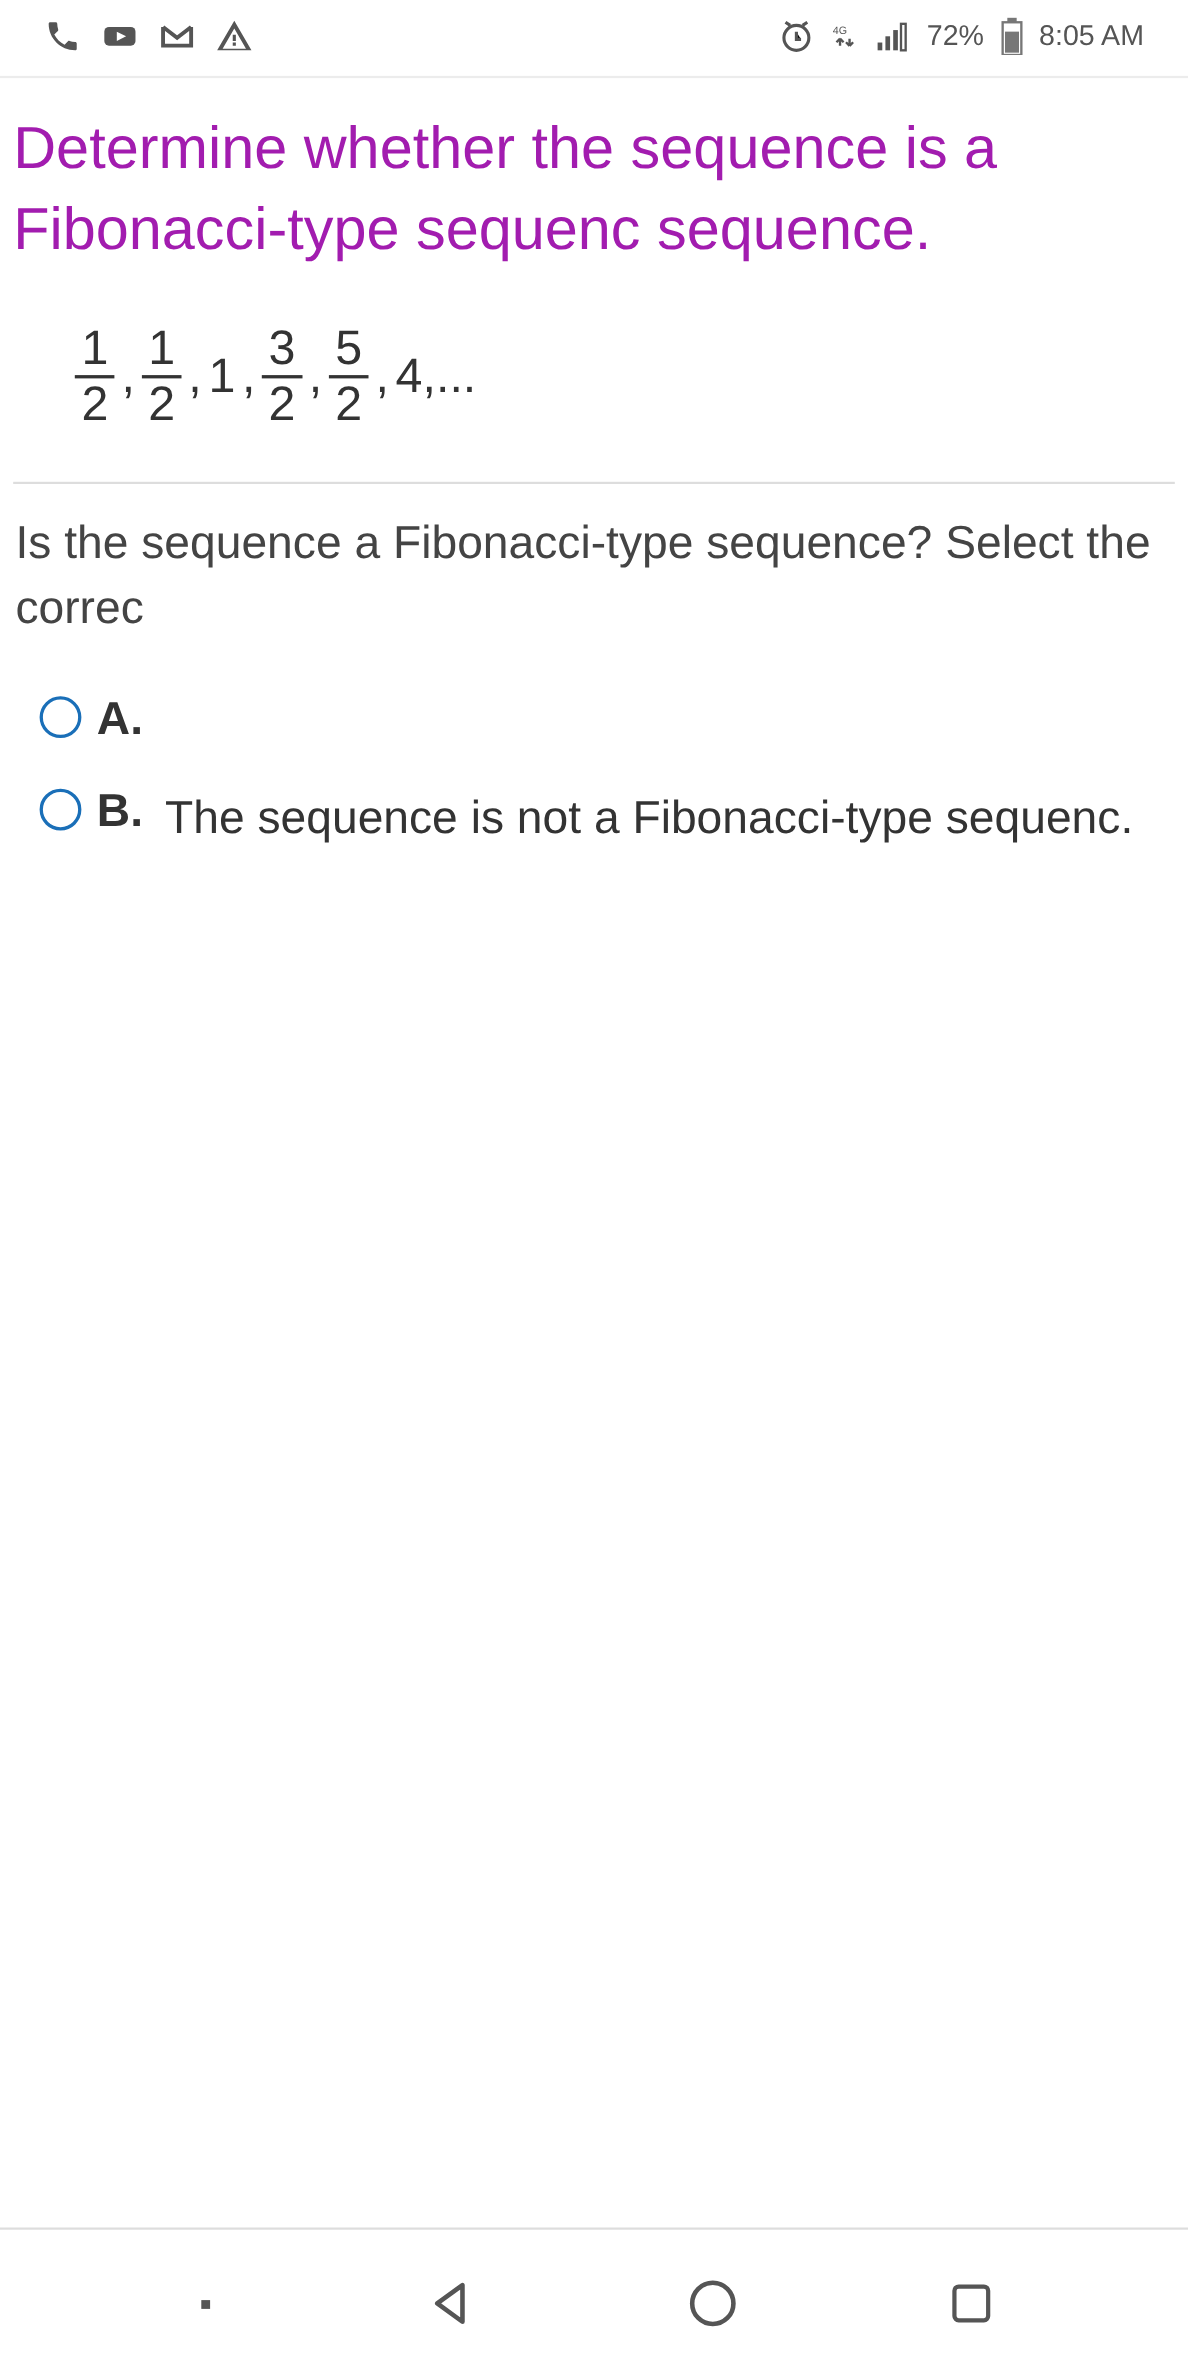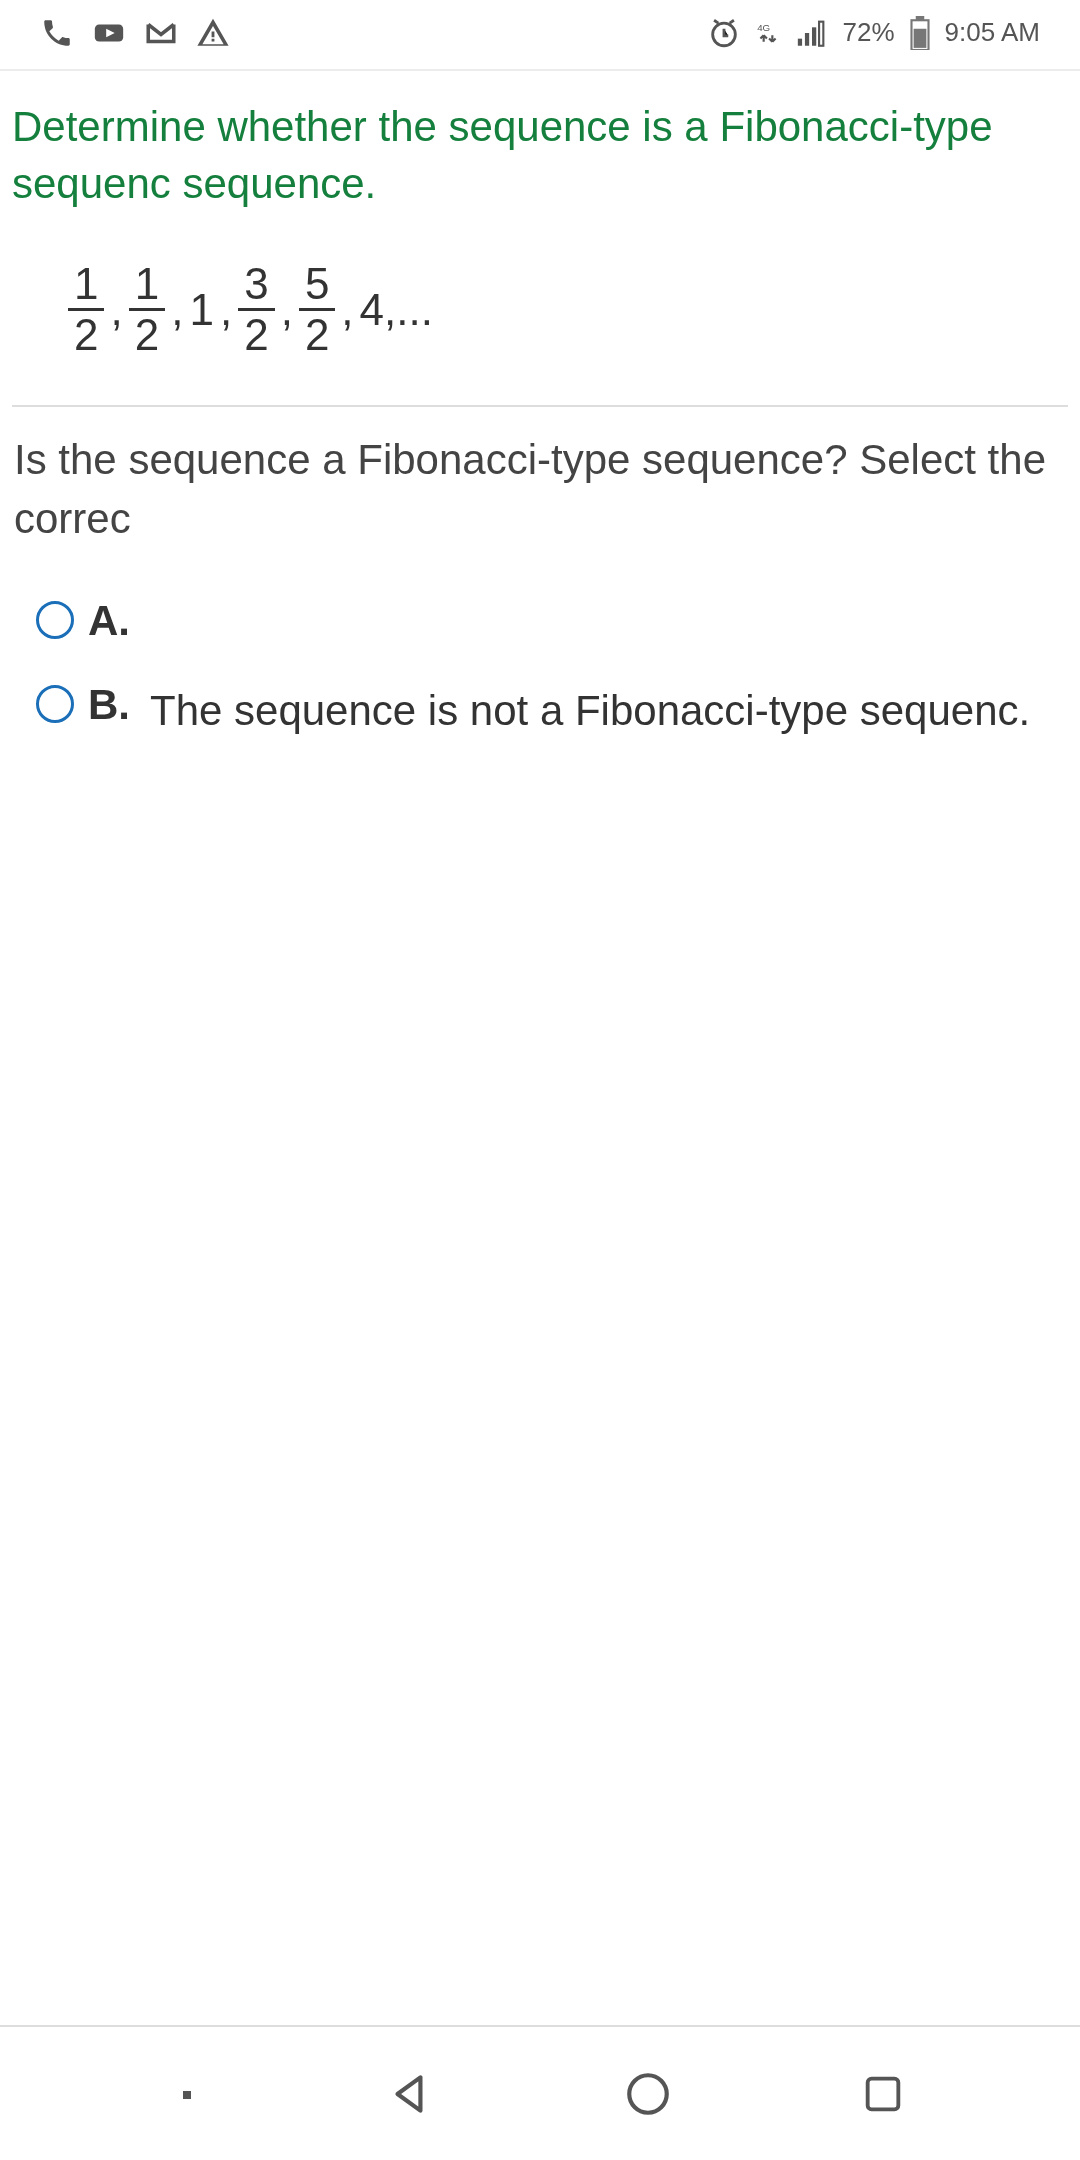--- a/index.html
+++ b/index.html
@@ -20,22 +20,22 @@
       font-size: 32px;
       color: #555;
     }
     .status-left { display: flex; gap: 18px; align-items: center; }
     .status-right { margin-left: auto; display: flex; gap: 14px; align-items: center; }
     .icon-svg { width: 34px; height: 34px; }
     .battery-pct, .time { font-size: 26px; color: #555; }
     .divider-light { border-top: 2px solid #ececec; margin-top: 4px; }
     .content { padding: 24px 12px 0 12px; }
     .question-text {
-      font-size: 42px;
-      color: #15803d;
+      font-size: 54px;
+      color: #a21caf;
       line-height: 1.35;
       padding: 4px 0 10px 0;
     }
     .seq-wrap {
       padding: 40px 56px 40px 56px;
       font-size: 46px;
       color: #333;
     }
     .seq { display: flex; align-items: center; gap: 0; }
     .frac {
@@ -138,21 +138,21 @@
         <rect x="7" y="12" width="3" height="9" fill="#555"></rect>
         <rect x="12" y="8" width="3" height="13" fill="#555"></rect>
         <rect x="17" y="4" width="3" height="17" fill="none" stroke="#555" stroke-width="1.5"></rect>
       </svg>
     <span class="battery-pct">72%</span>
     <svg class="icon-svg" style="width:22px" viewBox="0 0 12 24">
         <rect x="3" y="0" width="6" height="3" fill="#777"></rect>
         <rect x="0" y="3" width="12" height="21" fill="none" stroke="#777" stroke-width="1.5"></rect>
         <rect x="1.5" y="9" width="9" height="13.5" fill="#777"></rect>
       </svg>
-    <span class="time">9:05 AM</span>
+    <span class="time">8:05 AM</span>
   </div>
 </div>
 
 <div class="divider-light"></div>
 
 <div class="content">
   <div class="question-text">Determine whether the sequence is a Fibonacci-type sequenc sequence.</div>
 
   <div class="seq-wrap">
     <div class="seq">

